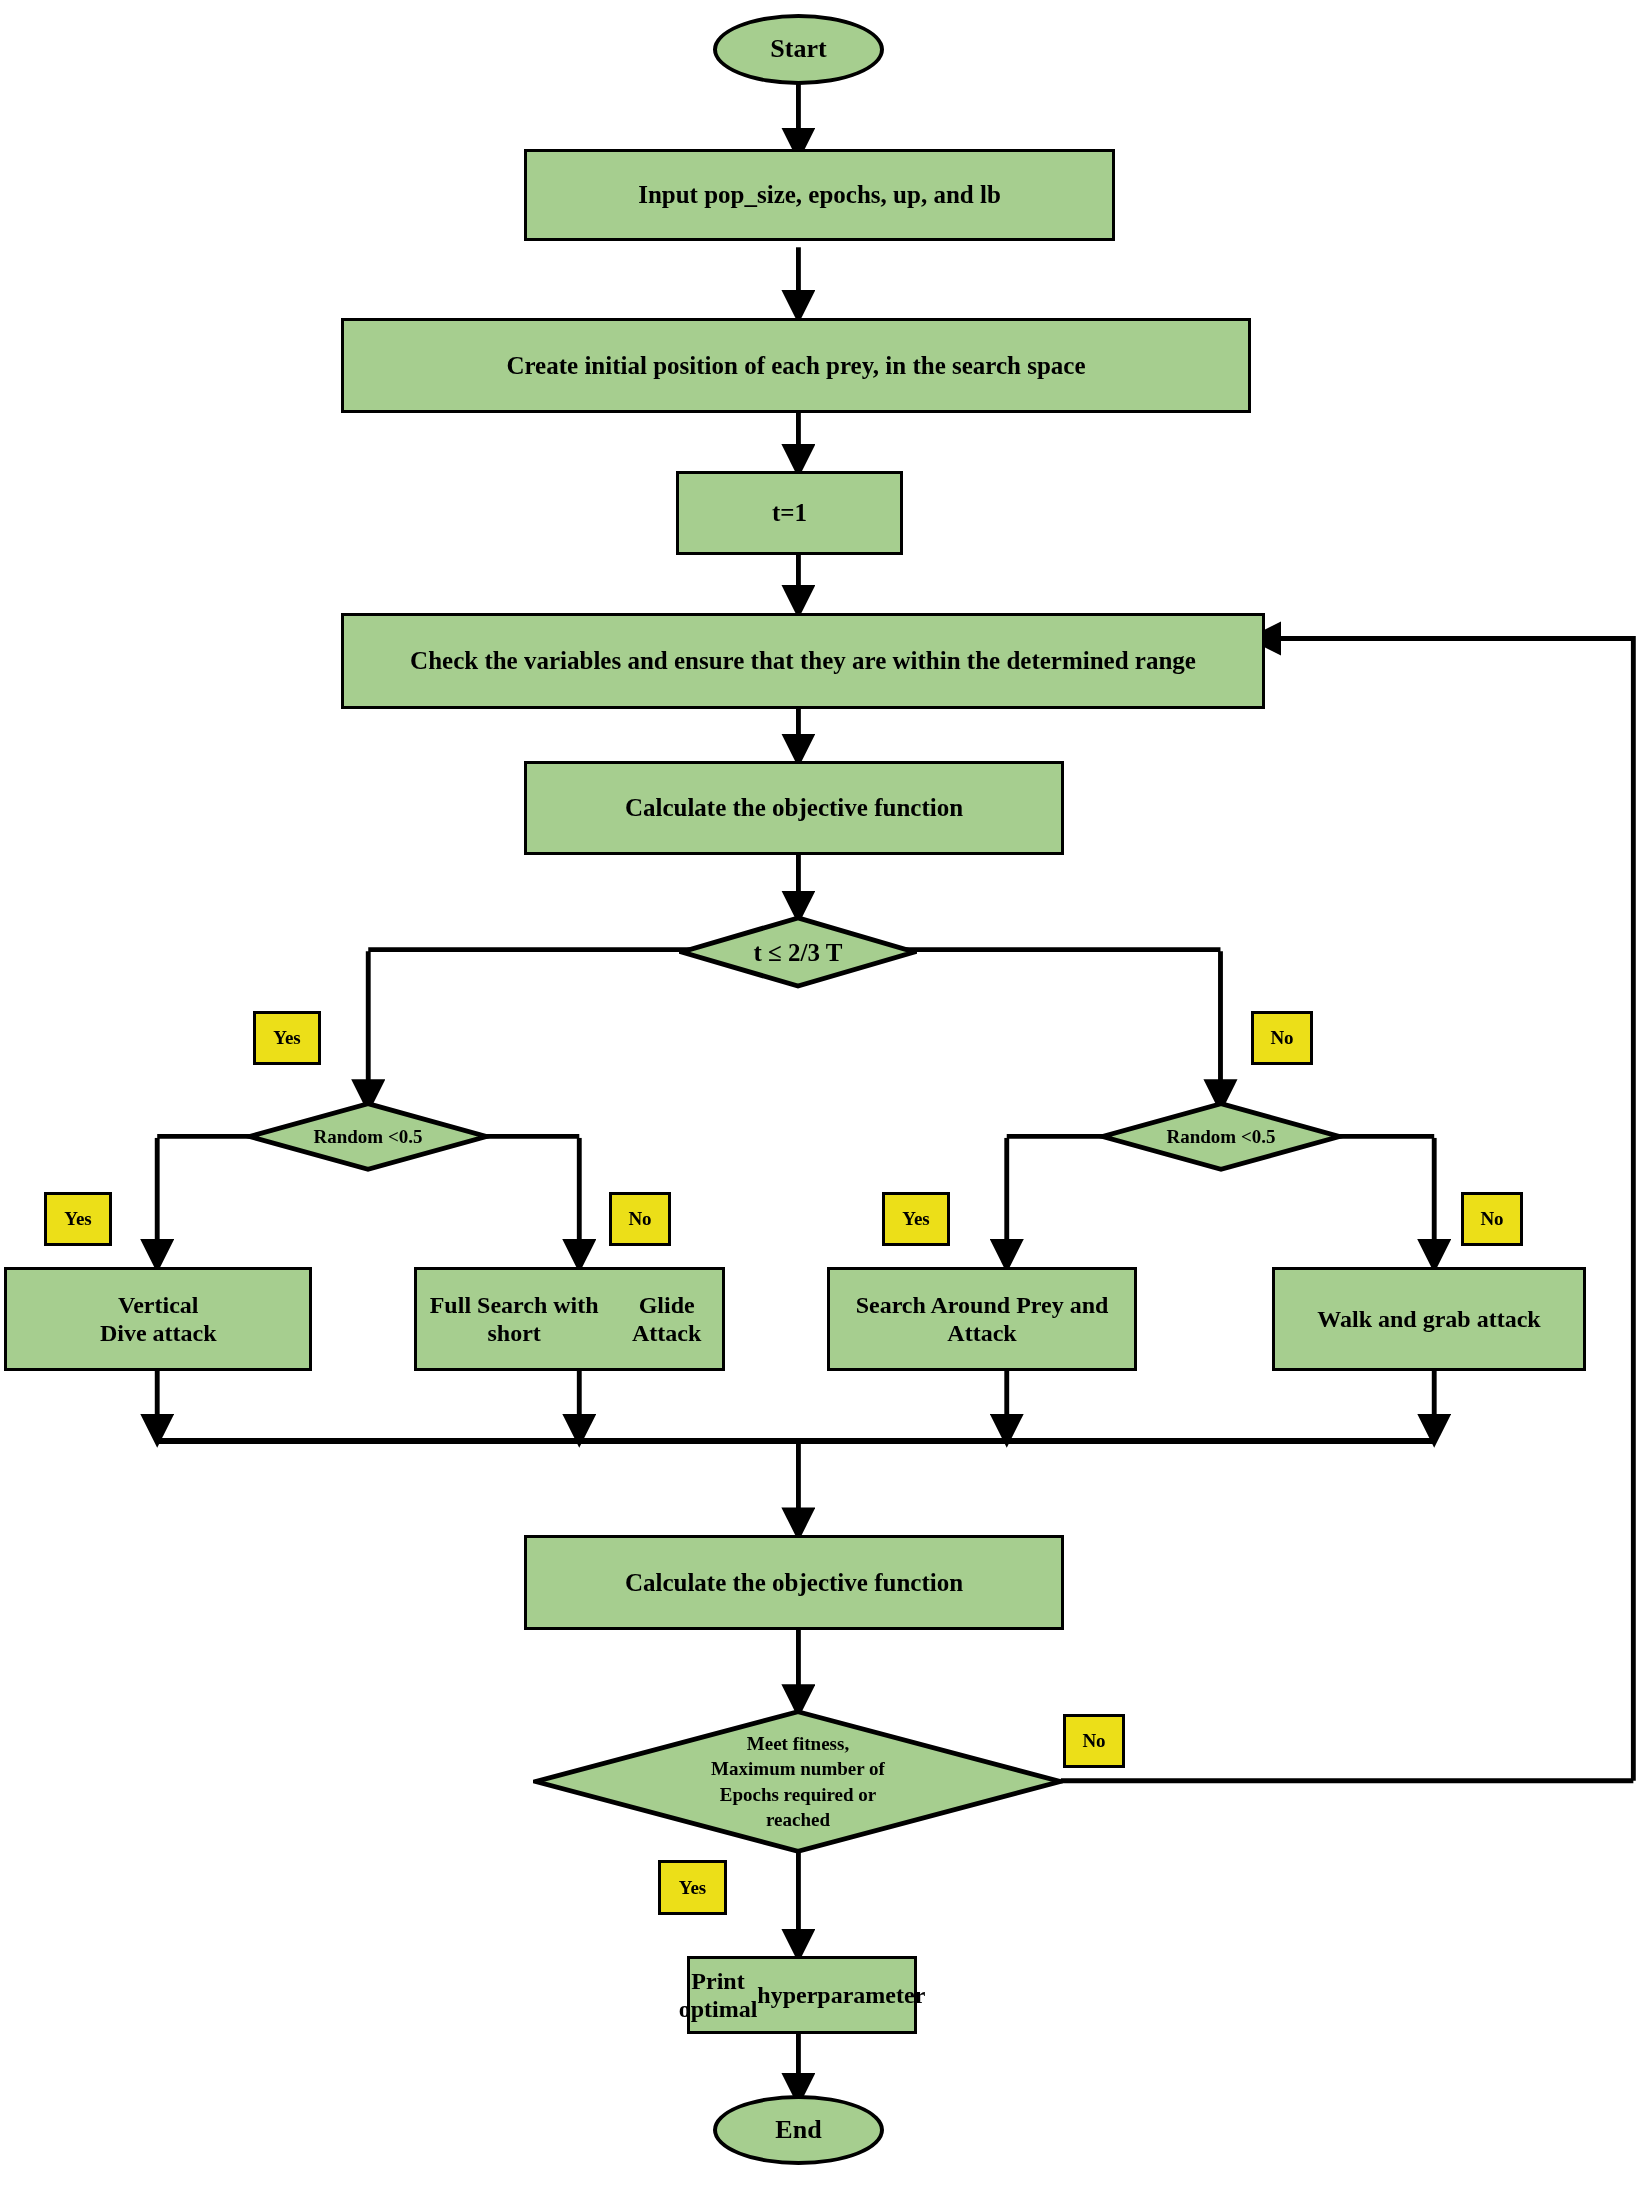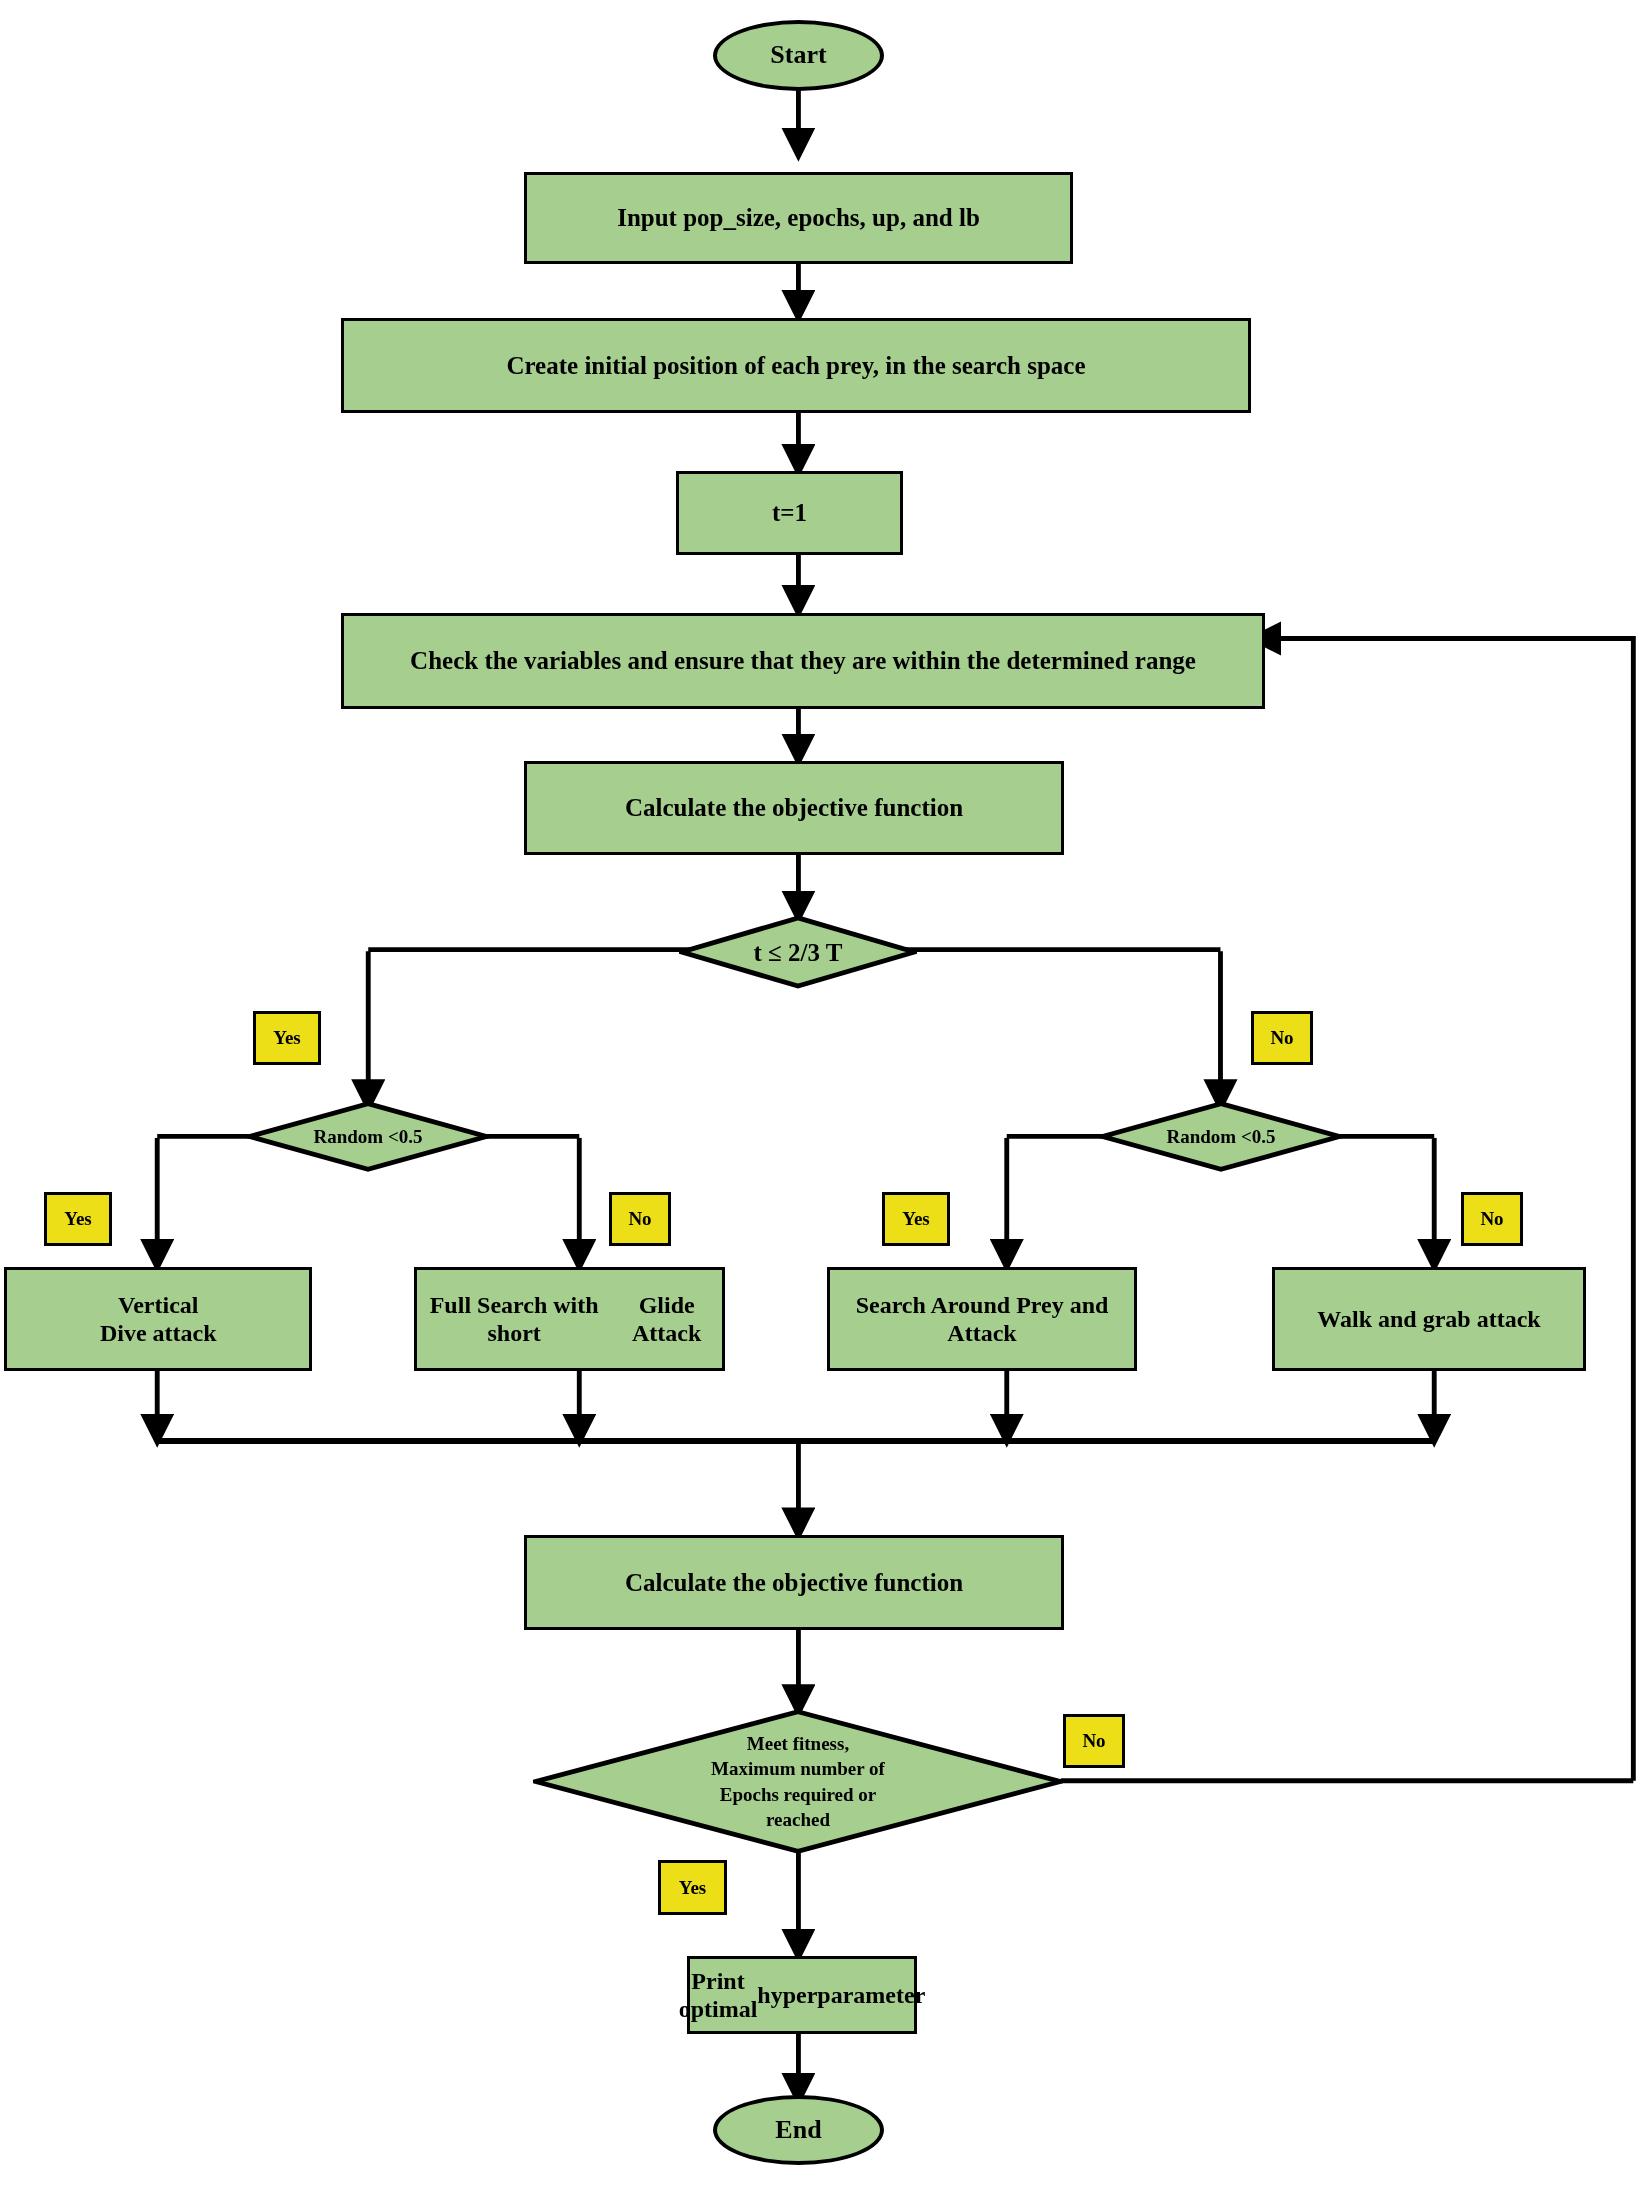--- a/index.html
+++ b/index.html
@@ -86,25 +86,25 @@
 
       <path d="M 2120 2100 L 1860 2100"></path>
       <path d="M 2390 2100 L 2650 2100"></path>
 
       <path d="M 290 2663 L 2650 2663" stroke-width="11"></path>
 
       <path d="M 1960 3291 L 3018 3291"></path>
     </g>
   </svg>
 
-  <div class="node term t48" style="left:713px;top:20px;width:171px;height:71px;">
+  <div class="node term t48" style="left:713px;top:14px;width:171px;height:71px;">
     <span>Start</span>
   </div>
 
-  <div class="node proc t46" style="left:524px;top:172px;width:549px;height:92px;">
+  <div class="node proc t46" style="left:524px;top:149px;width:591px;height:92px;">
     <span>Input pop_size, epochs, up, and lb</span>
   </div>
 
   <div class="node proc t46" style="left:341px;top:318px;width:910px;height:95px;">
     <span>Create initial position of each prey, in the search space</span>
   </div>
 
   <div class="node proc t46" style="left:676px;top:471px;width:227px;height:84px;">
     <span>t=1</span>
   </div>

